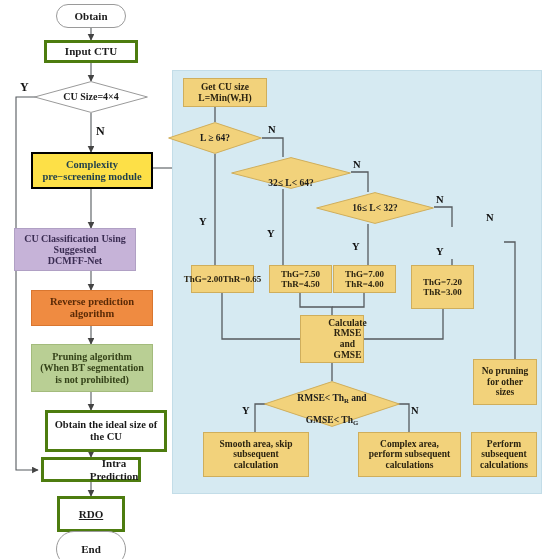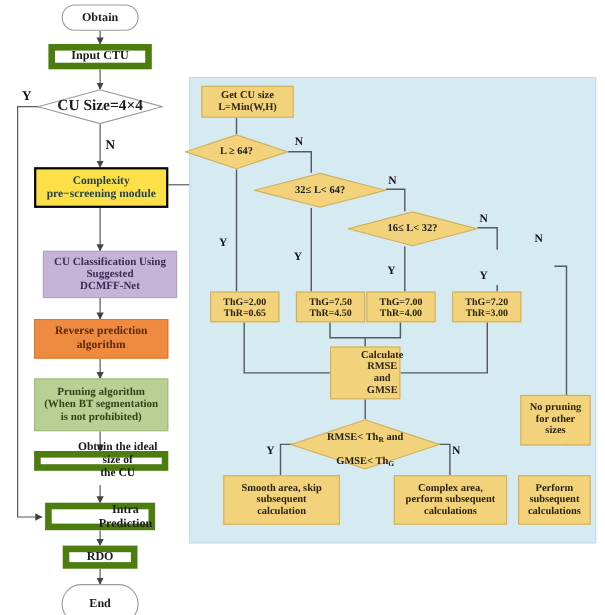--- a/index.html
+++ b/index.html
@@ -21,21 +21,21 @@
     box-sizing:border-box;
     display:flex;
     align-items:center;
     justify-content:center;
     text-align:center;
     font-weight:bold;
     line-height:1.12;
     color:#1b1b1b;
     white-space:pre-line;
   }
-  .rect{border:6px solid #4d7c0f;background:#ffffff;}
+  .rect{border:3px solid #4d7c0f;background:#ffffff;}
   .term{border:1px solid #9a9a9a;background:#ffffff;border-radius:999px;}
   .yellow{background:#f2d27b;border:1px solid #cfae5c;color:#2b2310;}
   .teal{background:#fde047;border:2px solid #000000;color:#1f3f4c;}
   .purple{background:#c6b3d8;border:1px solid #b0a0c4;color:#3a2c52;}
   .orange{background:#ef8b41;border:1px solid #d9762f;color:#5a2a06;}
   .green{background:#b9cf94;border:1px solid #a3bb7c;color:#344218;}
   .diamond{
     position:absolute;
     display:flex;align-items:center;justify-content:center;
     text-align:center;font-weight:bold;line-height:1.12;
@@ -122,99 +122,99 @@
       <path d="M388 404 L409 404 L409 432"></path>
 
       <path d="M515 443 L515 432"></path>
     </g>
   </svg>
 
   <div class="node term" style="left:56px;top:4px;width:70px;height:24px;font-size:11px;">Obtain</div>
 
   <div class="node rect" style="left:44px;top:40px;width:94px;height:23px;font-size:11px;">Input CTU</div>
 
-  <div class="diamond" style="left:34px;top:81px;width:114px;height:32px;font-size:14px;">
+  <div class="diamond" style="left:34px;top:81px;width:114px;height:32px;font-size:10px;">
     <svg class="dshape" viewBox="0 0 114 32" preserveAspectRatio="none">
       <polygon points="57,0.6 113.4,16 57,31.4 0.6,16" fill="#ffffff" stroke="#9a9a9a" stroke-width="1"></polygon>
     </svg>
     <span class="dtext">CU Size=4×4</span>
   </div>
 
   <span class="lbl" style="left:20px;top:80px;font-size:12px;">Y</span>
   <span class="lbl" style="left:96px;top:124px;font-size:12px;">N</span>
 
   <div class="node teal" style="left:31px;top:152px;width:122px;height:37px;font-size:10.5px;">Complexity
 pre−screening module</div>
 
-  <div class="node purple" style="left:39px;top:228px;width:122px;height:43px;font-size:10px;">CU Classification Using
+  <div class="node purple" style="left:14px;top:228px;width:122px;height:43px;font-size:10px;">CU Classification Using
 Suggested
 DCMFF-Net</div>
 
   <div class="node orange" style="left:31px;top:290px;width:122px;height:36px;font-size:10.5px;">Reverse prediction
 algorithm</div>
 
   <div class="node green" style="left:31px;top:344px;width:122px;height:48px;font-size:10px;">Pruning algorithm
 (When BT segmentation
 is not prohibited)</div>
 
-  <div class="node rect" style="left:31px;top:410px;width:122px;height:18px;font-size:10.5px;padding-left:30px;">Obtain the ideal size of
+  <div class="node rect" style="left:45px;top:410px;width:122px;height:42px;font-size:10.5px;">Obtain the ideal size of
 the CU</div>
 
   <div class="node rect" style="left:41px;top:457px;width:100px;height:25px;font-size:11px;padding-left:46px;">Intra Prediction</div>
 
-  <div class="node rect" style="left:57px;top:496px;width:68px;height:21px;font-size:11px;">RDO</div>
+  <div class="node rect" style="left:57px;top:496px;width:68px;height:36px;font-size:11px;text-decoration:underline;">RDO</div>
 
   <div class="node term" style="left:56px;top:531px;width:70px;height:36px;font-size:11px;">End</div>
 
   <div class="node yellow" style="left:183px;top:78px;width:84px;height:29px;font-size:9.5px;">Get CU size
 L=Min(W,H)</div>
 
   <div class="diamond" style="left:168px;top:122px;width:94px;height:32px;font-size:9.5px;">
     <svg class="dshape" viewBox="0 0 94 32" preserveAspectRatio="none">
       <polygon points="47,0.6 93.4,16 47,31.4 0.6,16" fill="#f2d27b" stroke="#cfae5c" stroke-width="1"></polygon>
     </svg>
     <span class="dtext">L ≥ 64?</span>
   </div>
   <span class="lbl" style="left:268px;top:124px;font-size:10.5px;">N</span>
   <span class="lbl" style="left:199px;top:216px;font-size:10.5px;">Y</span>
 
-  <div class="diamond" style="left:231px;top:157px;width:120px;height:32px;font-size:9.5px;">
+  <div class="diamond" style="left:231px;top:157px;width:120px;height:32px;font-size:9.5px;align-items:flex-end;">
     <svg class="dshape" viewBox="0 0 120 32" preserveAspectRatio="none">
       <polygon points="60,0.6 119.4,16 60,31.4 0.6,16" fill="#f2d27b" stroke="#cfae5c" stroke-width="1"></polygon>
     </svg>
     <span class="dtext">32≤ L&lt; 64?</span>
   </div>
   <span class="lbl" style="left:353px;top:159px;font-size:10.5px;">N</span>
   <span class="lbl" style="left:267px;top:228px;font-size:10.5px;">Y</span>
 
   <div class="diamond" style="left:316px;top:192px;width:118px;height:32px;font-size:9.5px;">
     <svg class="dshape" viewBox="0 0 118 32" preserveAspectRatio="none">
       <polygon points="59,0.6 117.4,16 59,31.4 0.6,16" fill="#f2d27b" stroke="#cfae5c" stroke-width="1"></polygon>
     </svg>
     <span class="dtext">16≤ L&lt; 32?</span>
   </div>
   <span class="lbl" style="left:436px;top:194px;font-size:10.5px;">N</span>
   <span class="lbl" style="left:352px;top:241px;font-size:10.5px;">Y</span>
 
   <span class="lbl" style="left:486px;top:212px;font-size:10.5px;">N</span>
   <span class="lbl" style="left:436px;top:246px;font-size:10.5px;">Y</span>
 
-  <div class="node yellow" style="left:191px;top:265px;width:63px;height:28px;font-size:9px;flex-direction:column;">
+  <div class="node yellow" style="left:191px;top:265px;width:63px;height:28px;font-size:9px;flex-direction:row;">
     <span>ThG=2.00</span>
     <span>ThR=0.65</span>
   </div>
   <div class="node yellow" style="left:269px;top:265px;width:63px;height:28px;font-size:9px;flex-direction:column;">
     <span>ThG=7.50</span>
     <span>ThR=4.50</span>
   </div>
   <div class="node yellow" style="left:333px;top:265px;width:63px;height:28px;font-size:9px;flex-direction:column;">
     <span>ThG=7.00</span>
     <span>ThR=4.00</span>
   </div>
-  <div class="node yellow" style="left:411px;top:265px;width:63px;height:28px;font-size:9px;flex-direction:column;">
+  <div class="node yellow" style="left:411px;top:265px;width:63px;height:44px;font-size:9px;flex-direction:column;">
     <span>ThG=7.20</span>
     <span>ThR=3.00</span>
   </div>
 
   <div class="node yellow" style="left:300px;top:315px;width:64px;height:48px;font-size:9.5px;padding-left:31px;">Calculate
 RMSE and
 GMSE</div>
 
   <div class="diamond" style="left:264px;top:381px;width:136px;height:46px;font-size:9.5px;">
     <svg class="dshape" viewBox="0 0 136 46" preserveAspectRatio="none">

